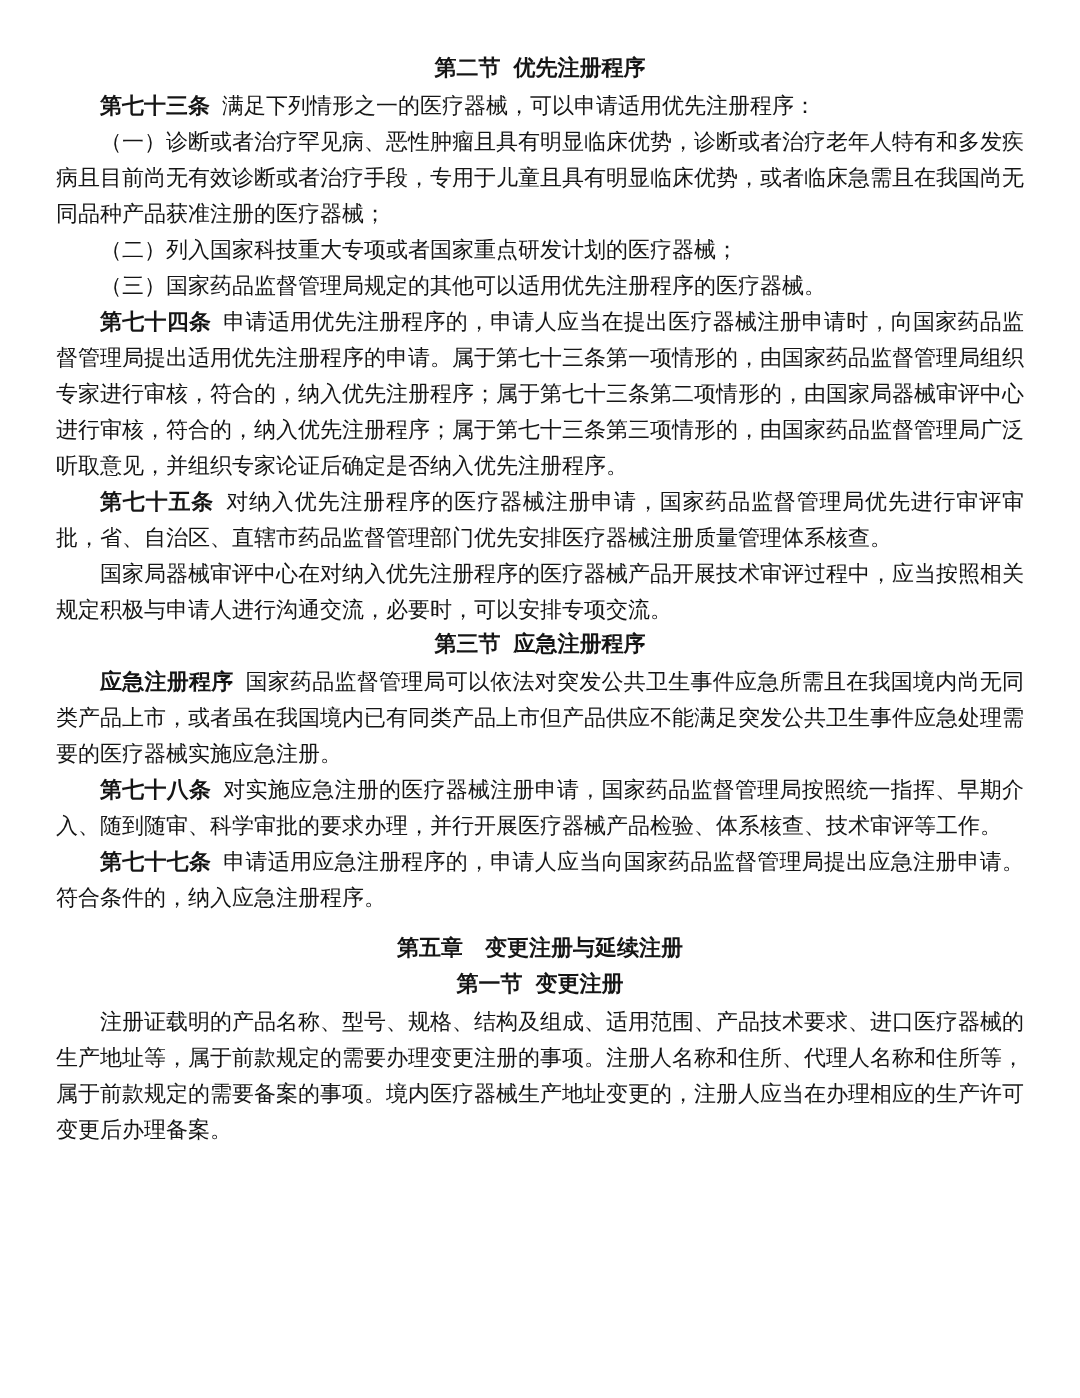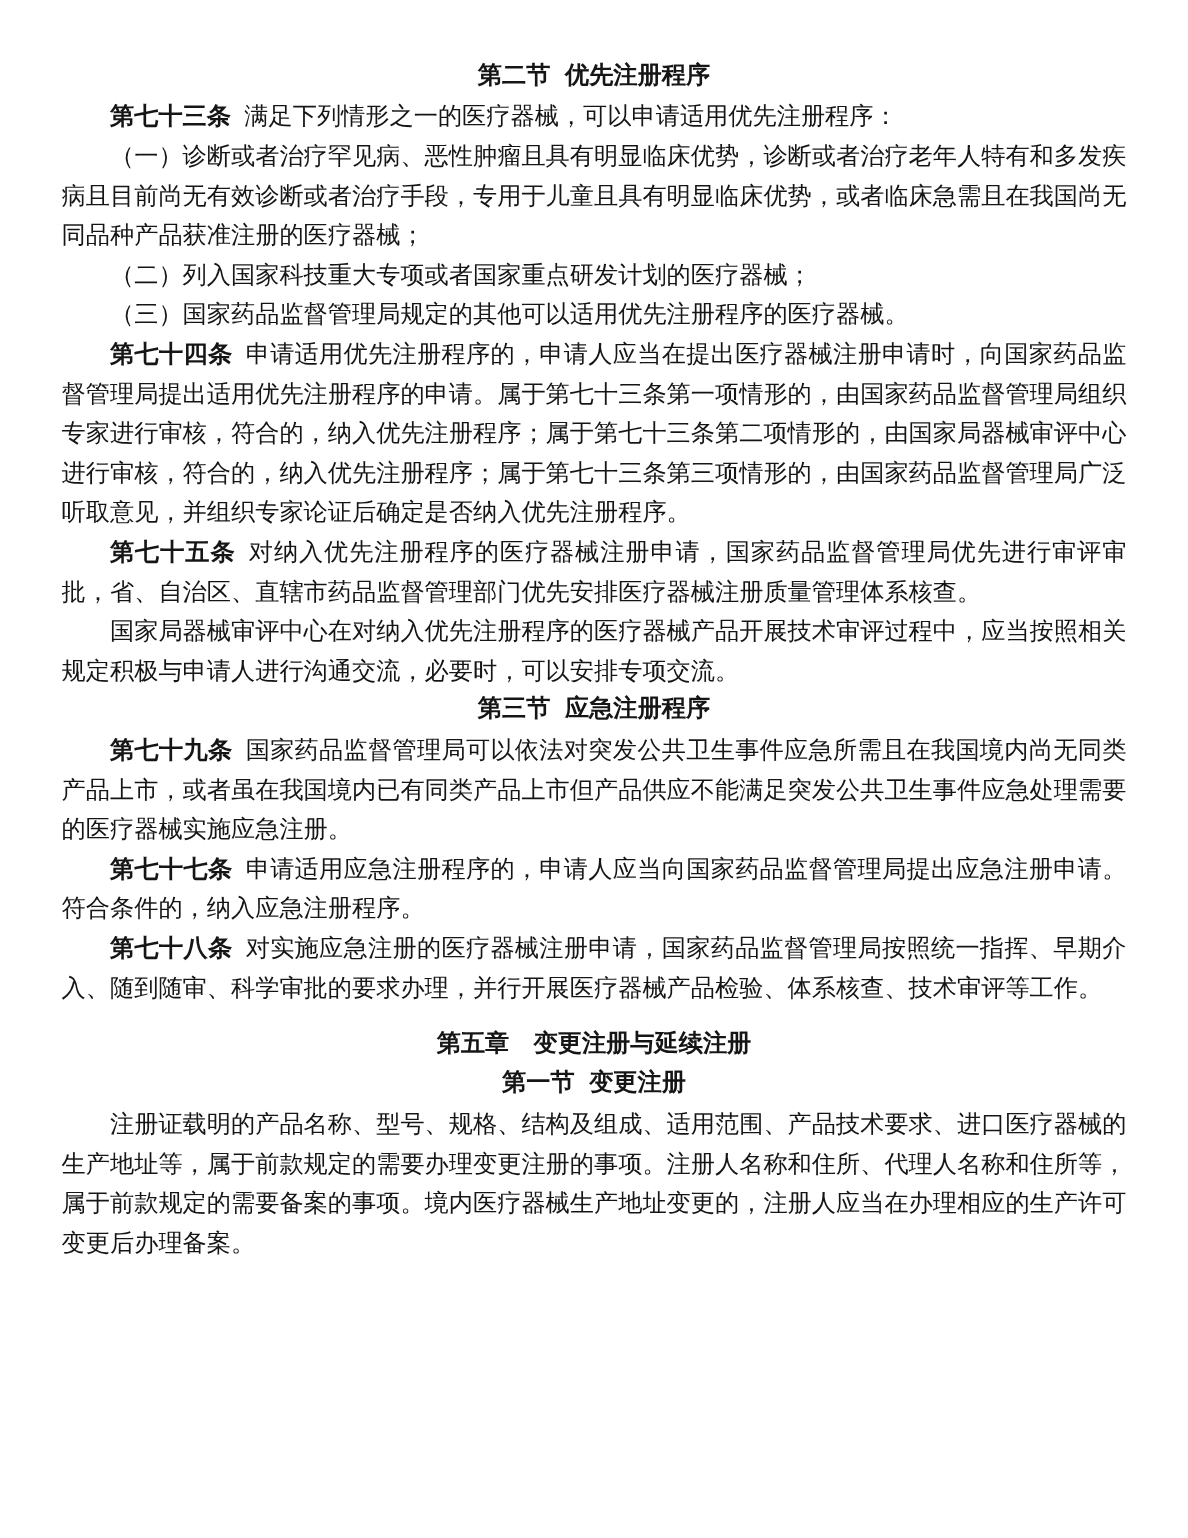--- a/index.html
+++ b/index.html
@@ -66,25 +66,25 @@
     <p class="para">（三）国家药品监督管理局规定的其他可以适用优先注册程序的医疗器械。</p>
 
     <p class="para"><b class="lead">第七十四条</b><span>申请适用优先注册程序的，申请人应当在提出医疗器械注册申请时，向国家药品监督管理局提出适用优先注册程序的申请。属于第七十三条第一项情形的，由国家药品监督管理局组织专家进行审核，符合的，纳入优先注册程序；属于第七十三条第二项情形的，由国家局器械审评中心进行审核，符合的，纳入优先注册程序；属于第七十三条第三项情形的，由国家药品监督管理局广泛听取意见，并组织专家论证后确定是否纳入优先注册程序。</span></p>
 
     <p class="para"><b class="lead">第七十五条</b><span>对纳入优先注册程序的医疗器械注册申请，国家药品监督管理局优先进行审评审批，省、自治区、直辖市药品监督管理部门优先安排医疗器械注册质量管理体系核查。</span></p>
 
     <p class="para">国家局器械审评中心在对纳入优先注册程序的医疗器械产品开展技术审评过程中，应当按照相关规定积极与申请人进行沟通交流，必要时，可以安排专项交流。</p>
 
     <h3 class="heading">第三节 应急注册程序</h3>
 
-    <p class="para"><b class="lead">第七十九条</b><span>国家药品监督管理局可以依法对突发公共卫生事件应急所需且在我国境内尚无同类产品上市，或者虽在我国境内已有同类产品上市但产品供应不能满足突发公共卫生事件应急处理需要的医疗器械实施应急注册。</span></p>
+    <p class="para"><b class="lead">应急注册程序</b><span>国家药品监督管理局可以依法对突发公共卫生事件应急所需且在我国境内尚无同类产品上市，或者虽在我国境内已有同类产品上市但产品供应不能满足突发公共卫生事件应急处理需要的医疗器械实施应急注册。</span></p>
+
+    <p class="para"><b class="lead">第七十八条</b><span>对实施应急注册的医疗器械注册申请，国家药品监督管理局按照统一指挥、早期介入、随到随审、科学审批的要求办理，并行开展医疗器械产品检验、体系核查、技术审评等工作。</span></p>
 
     <p class="para"><b class="lead">第七十七条</b><span>申请适用应急注册程序的，申请人应当向国家药品监督管理局提出应急注册申请。符合条件的，纳入应急注册程序。</span></p>
-
-    <p class="para"><b class="lead">第七十八条</b><span>对实施应急注册的医疗器械注册申请，国家药品监督管理局按照统一指挥、早期介入、随到随审、科学审批的要求办理，并行开展医疗器械产品检验、体系核查、技术审评等工作。</span></p>
 
     <h2 class="heading chapter">第五章　变更注册与延续注册</h2>
 
     <h3 class="heading">第一节 变更注册</h3>
 
 
 
     <p class="para">注册证载明的产品名称、型号、规格、结构及组成、适用范围、产品技术要求、进口医疗器械的生产地址等，属于前款规定的需要办理变更注册的事项。注册人名称和住所、代理人名称和住所等，属于前款规定的需要备案的事项。境内医疗器械生产地址变更的，注册人应当在办理相应的生产许可变更后办理备案。</p>
 
   </div>

